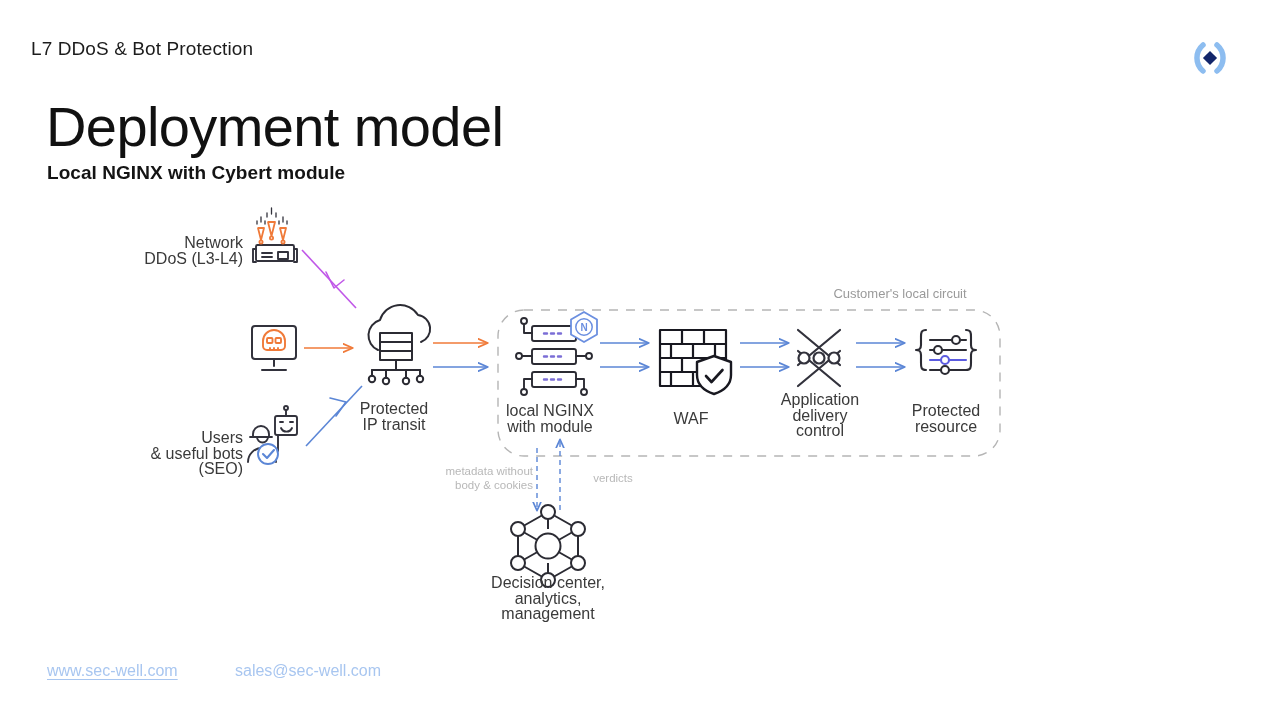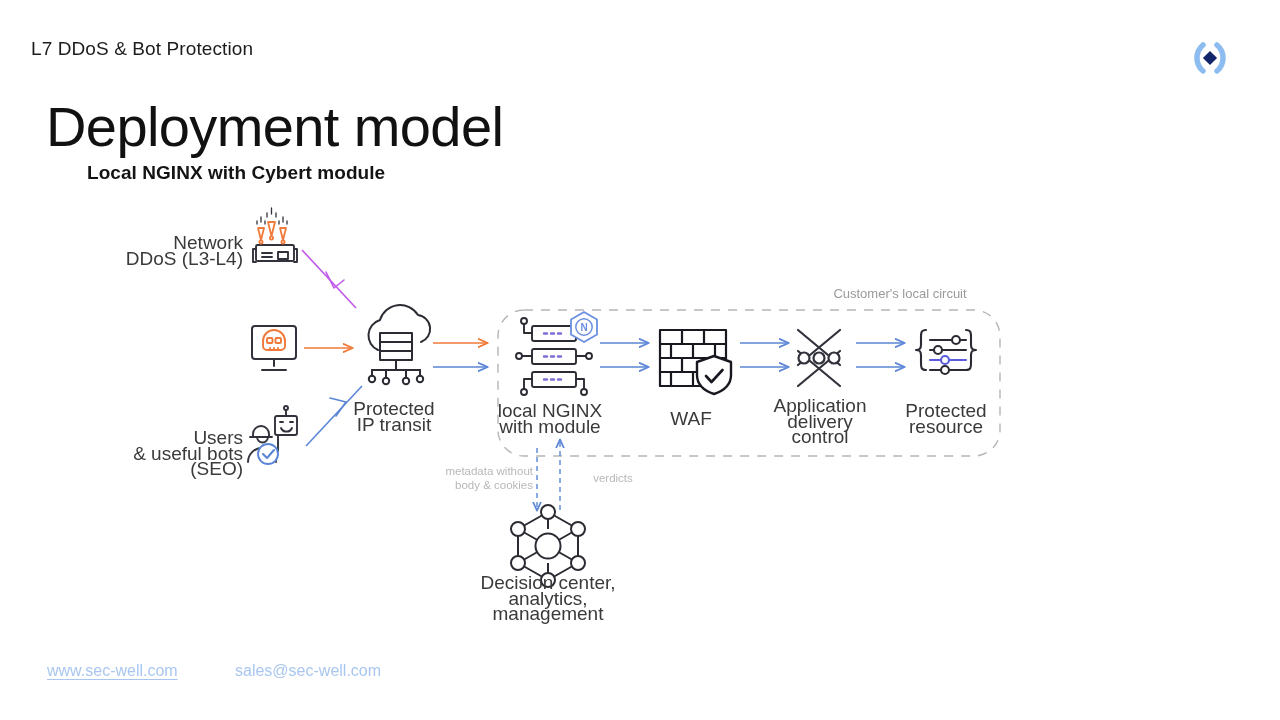--- a/index.html
+++ b/index.html
@@ -49,21 +49,20 @@
   }
   .page-subtitle {
     position: absolute;
     left: 47px;
     top: 162px;
     font-size: 19px;
     font-weight: 700;
     color: #141414;
     letter-spacing: 0.05px;
     white-space: nowrap;
-    margin-left: 40px;
   }
 
   
   .footer-link {
     position: absolute;
     bottom: 40px;
     font-size: 16px;
     color: #a8c6f0;
     text-decoration: none;
     white-space: nowrap;
@@ -84,21 +83,21 @@
     top: 200px;
     width: 1280px;
     height: 440px;
   }
   .diagram svg {
     display: block;
   }
 
   .lbl {
     position: absolute;
-    font-size: 19px;
+    font-size: 16px;
     line-height: 15.5px;
     color: #3a3a3a;
     text-align: center;
     white-space: pre-line;
   }
   .lbl.right-al {
     text-align: right;
   }
   .lbl.faint {
     color: #b8b8b8;
@@ -333,21 +332,21 @@
 DDoS (L3-L4)</div>
   <div class="lbl right-al" style="left:95px; top:230px; width:148px;">Users
 &amp; useful bots
 (SEO)</div>
 
   <div class="lbl" style="left:334px; top:201px; width:120px;">Protected
 IP transit</div>
   <div class="lbl" style="left:490px; top:203px; width:120px;">local NGINX
 with module</div>
   <div class="lbl" style="left:643px; top:211px; width:96px;">WAF</div>
-  <div class="lbl" style="left:760px; top:198px; width:120px;">Application
+  <div class="lbl" style="left:760px; top:192px; width:120px;">Application
 delivery
 control</div>
   <div class="lbl" style="left:886px; top:203px; width:120px;">Protected
 resource</div>
 
   <div class="lbl boundary-title" style="left:800px; top:86px; width:200px;">Customer's local circuit</div>
 
   <div class="lbl faint right-al" style="left:400px; top:265px; width:133px;">metadata without
 body &amp; cookies</div>
   <div class="lbl faint" style="left:568px; top:272px; width:90px;">verdicts</div>

